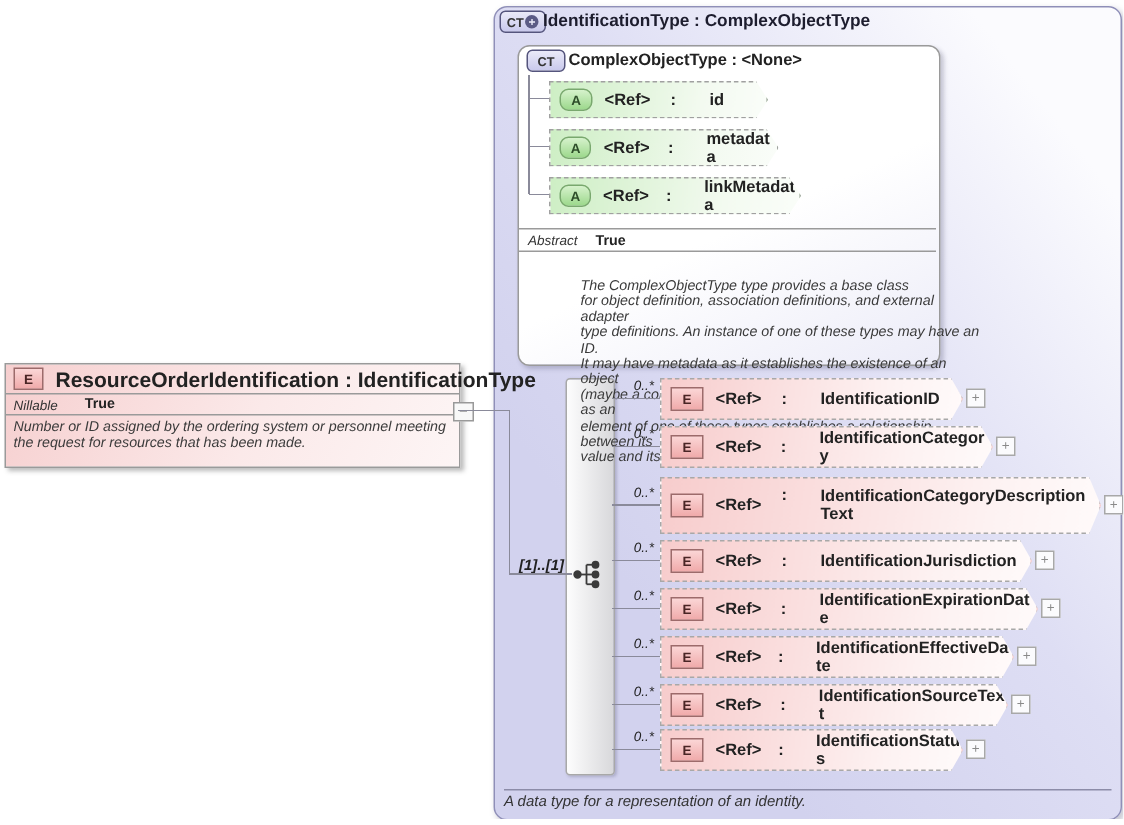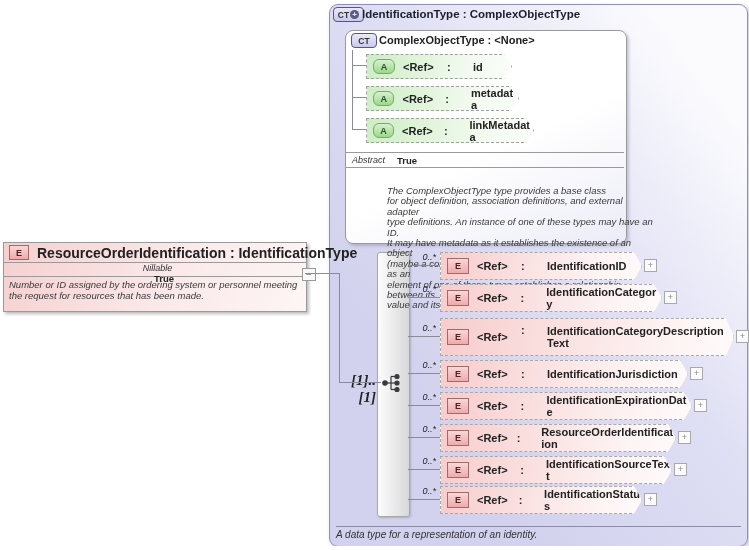--- a/index.html
+++ b/index.html
@@ -52,35 +52,35 @@
            font-size:9px;font-weight:bold;color:#4a2525;}
   .mult{width:32px;text-align:right;font-size:9px;font-style:italic;color:#222;}
   .plusbox{width:11px;height:11px;border:1px solid #a8a8a8;background:#fbfbfd;color:#8a8a8a;
            display:flex;align-items:center;justify-content:center;font-size:9px;line-height:9px;}
   .minusbox{left:302px;top:268px;width:12px;height:11px;border:1px solid #999;background:#f8f8f8;
             color:#777;display:flex;align-items:center;justify-content:center;font-size:10px;line-height:10px;}
 
   
   .seq-bar{left:377px;top:252px;width:31px;height:263px;border:1px solid #a8a8a8;border-radius:3px;
            background:linear-gradient(to right,#fdfdfd,#d8d8db);box-shadow:1px 1px 2px rgba(90,90,120,.3);}
-  .card-label{left:340px;top:372px;width:36px;text-align:right;font-size:15px;font-style:italic;
-              font-weight:bold;color:#222;font-family:Liberation Serif, serif;}
+  .card-label{left:340px;top:372px;width:36px;text-align:right;font-size:10px;font-style:italic;
+              font-weight:bold;color:#222;}
 
   
   .annot-line{left:336px;top:526px;width:405px;border-top:1px solid #8c8ca8;}
   .annot-text{left:336px;top:529px;font-size:10px;font-style:italic;color:#333;white-space:nowrap;}
 
   
   .entity-box{left:3px;top:242px;width:302px;height:68px;border:1px solid #9a9a9a;
               background:linear-gradient(115deg,#f6cfcf,#fbe9e9 55%,#fdf5f5);
               box-shadow:2px 2px 3px rgba(60,60,60,.35);}
   .entity-header{height:19px;display:flex;align-items:center;border-bottom:1px solid #9a9a9a;}
   .entity-header .e-badge{margin-left:5px;width:18px;height:13px;}
   .entity-title{margin-left:8px;font-size:14px;font-weight:bold;color:#222;white-space:nowrap;}
-  .entity-nill{height:13px;display:flex;align-items:center;border-bottom:1px solid #9a9a9a;flex-direction:column;}
+  .entity-nill{height:13px;display:flex;align-items:center;border-bottom:1px solid #9a9a9a;}
   .entity-nill .lbl{font-style:italic;font-size:9px;color:#333;margin-left:5px;}
   .entity-nill .val{font-weight:bold;font-size:9.5px;color:#222;margin-left:18px;}
   .entity-desc{padding:3px 6px 0 5px;font-size:9.5px;line-height:10.5px;font-style:italic;color:#3a3a3a;}
 
   svg.overlay{left:0;top:0;pointer-events:none;z-index:5;}
   .z2{z-index:2;} .z3{z-index:3;} .z4{z-index:4;}
 </style>
 </head>
 <body>
 
@@ -174,21 +174,21 @@
     <span class="colon">:</span>
     <span class="tag-name">IdentificationExpirationDate</span>
   </div>
   <span class="abs plusbox z3" style="left:694px;top:399px;">+</span>
 
   <div class="abs mult z3" style="left:404px;top:424px;">0..*</div>
   <div class="abs el-box z3" style="left:440px;top:424px;width:234px;height:26px;">
     <span class="e-badge">E</span>
     <span class="ref">&lt;Ref&gt;</span>
     <span class="colon">:</span>
-    <span class="tag-name">ResourceOrderIdentification</span>
+    <span class="tag-name">IdentificationEffectiveDate</span>
   </div>
   <span class="abs plusbox z3" style="left:678px;top:431px;">+</span>
 
   <div class="abs mult z3" style="left:404px;top:456px;">0..*</div>
   <div class="abs el-box z3" style="left:440px;top:456px;width:230px;height:26px;">
     <span class="e-badge">E</span>
     <span class="ref">&lt;Ref&gt;</span>
     <span class="colon">:</span>
     <span class="tag-name">IdentificationSourceText</span>
   </div>

